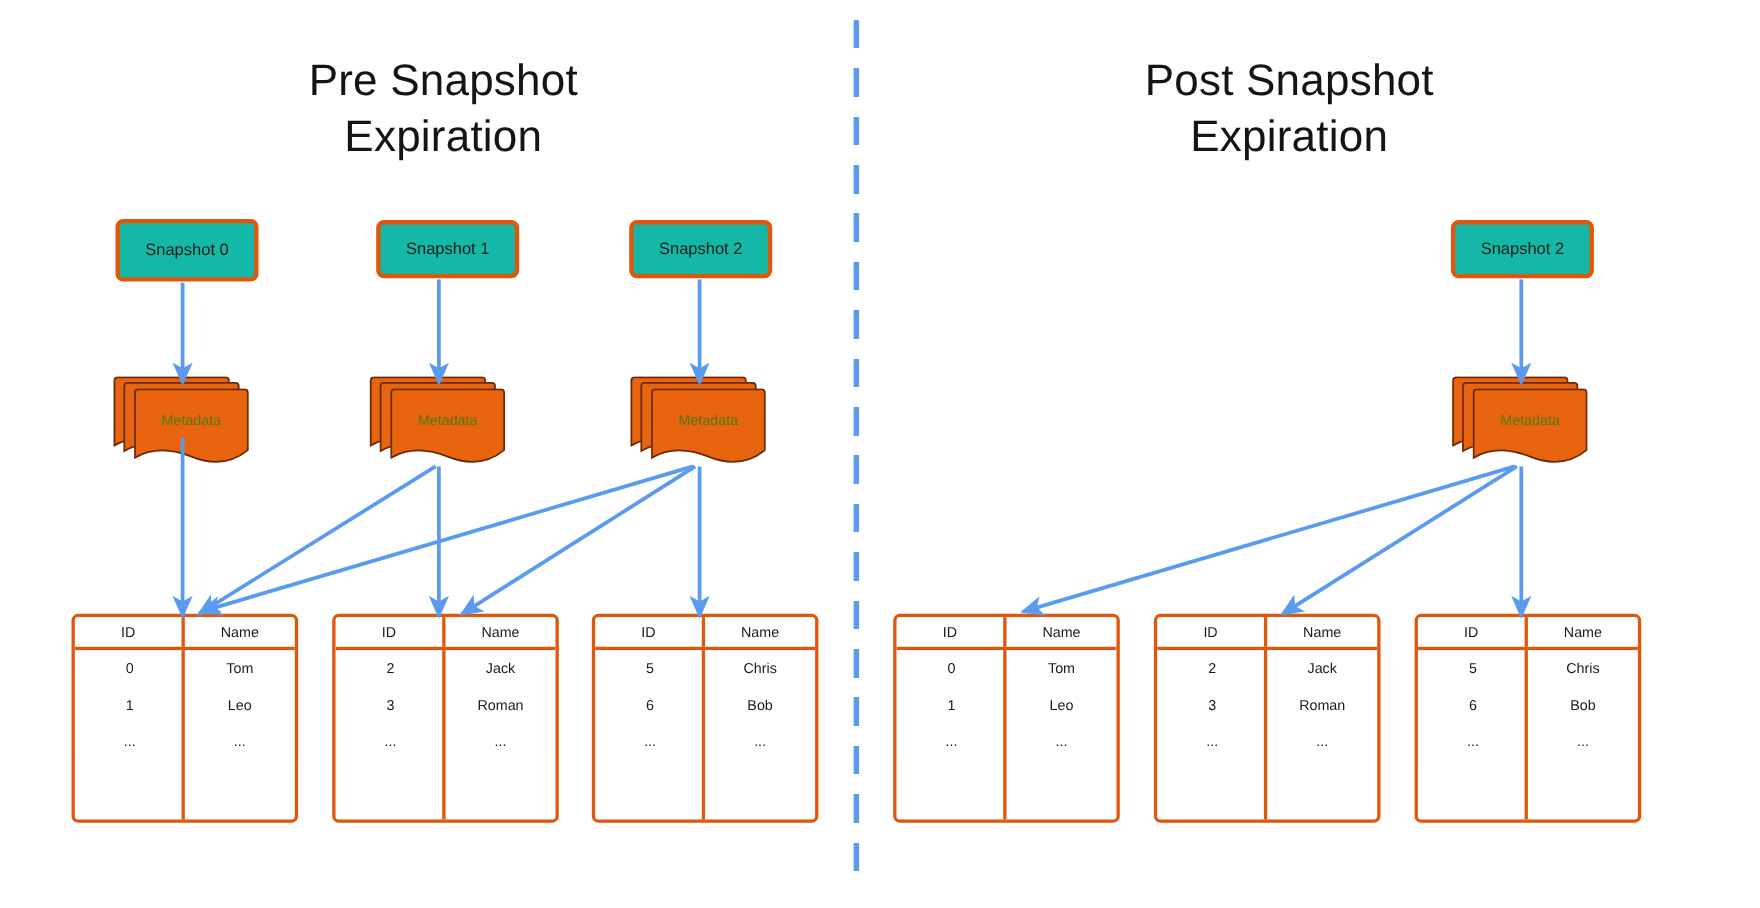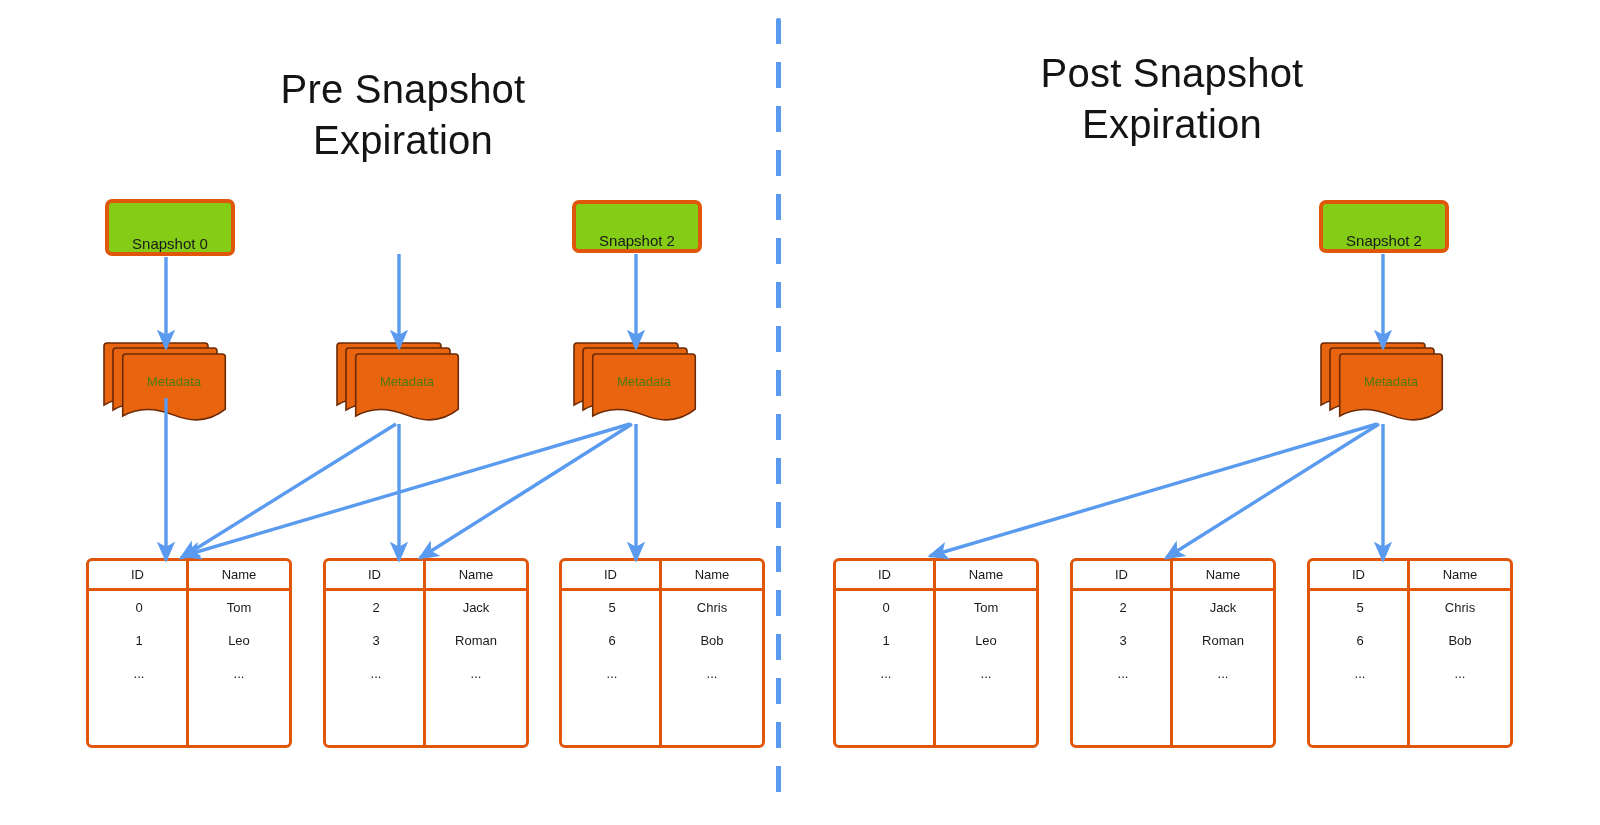--- a/index.html
+++ b/index.html
@@ -15,45 +15,45 @@
   .title{
     position:absolute;
     text-align:center;
     font-size:40px;
     font-weight:400;
     line-height:1.28;
     color:#141414;
     letter-spacing:0.2px;
     white-space:pre-line;
   }
-  #title-left  { left:183px; top:48px; width:440px;margin-top:16px; }
+  #title-left  { left:183px; top:48px; width:440px; }
   #title-right { left:952px; top:48px; width:440px; }
 
   
   #divider{
     position:absolute;
     left:776px; top:18px;
     width:5px; height:790px;
     background:repeating-linear-gradient(
       to bottom,
       #5b9bef 0px, #5b9bef 26px,
       rgba(0,0,0,0) 26px, rgba(0,0,0,0) 44px
     );
     border-radius:2px;
   }
 
   
   .snap-box{
     position:absolute;
     box-sizing:border-box;
-    background:#84cc16;
+    background:#14b8a6;
     border:4px solid #E0570C;
     border-radius:7px;
     display:flex;
-    align-items:flex-end;
+    align-items:center;
     justify-content:center;
     font-size:15px;
     color:#1a1a1a;
   }
 
   
   .meta-stack{
     position:absolute;
     width:128px;height:84px;
   }
@@ -76,21 +76,20 @@
 
   
   .tbl{
     position:absolute;
     box-sizing:border-box;
     background:#ffffff;
     border:3px solid #E0570C;
     border-radius:6px;
     width:206px;height:190px;
     overflow:hidden;
-    margin-left:21px;
   }
   .tbl-head{
     display:flex;height:27px;
     border-bottom:3px solid #E0570C;
   }
   .tbl-row{
     display:flex;height:33px;
   }
   .tbl-body{position:relative;height:160px;}
   .cell{
@@ -118,20 +117,23 @@
 
   <div class="title" id="title-left">Pre Snapshot
 Expiration</div>
   <div class="title" id="title-right">Post Snapshot
 Expiration</div>
 
   <div id="divider"></div>
 
   <div class="snap-box" style="left:105px;top:199px;width:130px;height:57px;">
     <span>Snapshot 0</span>
+  </div>
+  <div class="snap-box" style="left:342px;top:200px;width:130px;height:53px;">
+    <span>Snapshot 1</span>
   </div>
   <div class="snap-box" style="left:572px;top:200px;width:130px;height:53px;">
     <span>Snapshot 2</span>
   </div>
 
   <div class="snap-box" style="left:1319px;top:200px;width:130px;height:53px;">
     <span>Snapshot 2</span>
   </div>
 
   <div class="meta-stack" style="left:101px;top:342px;">

